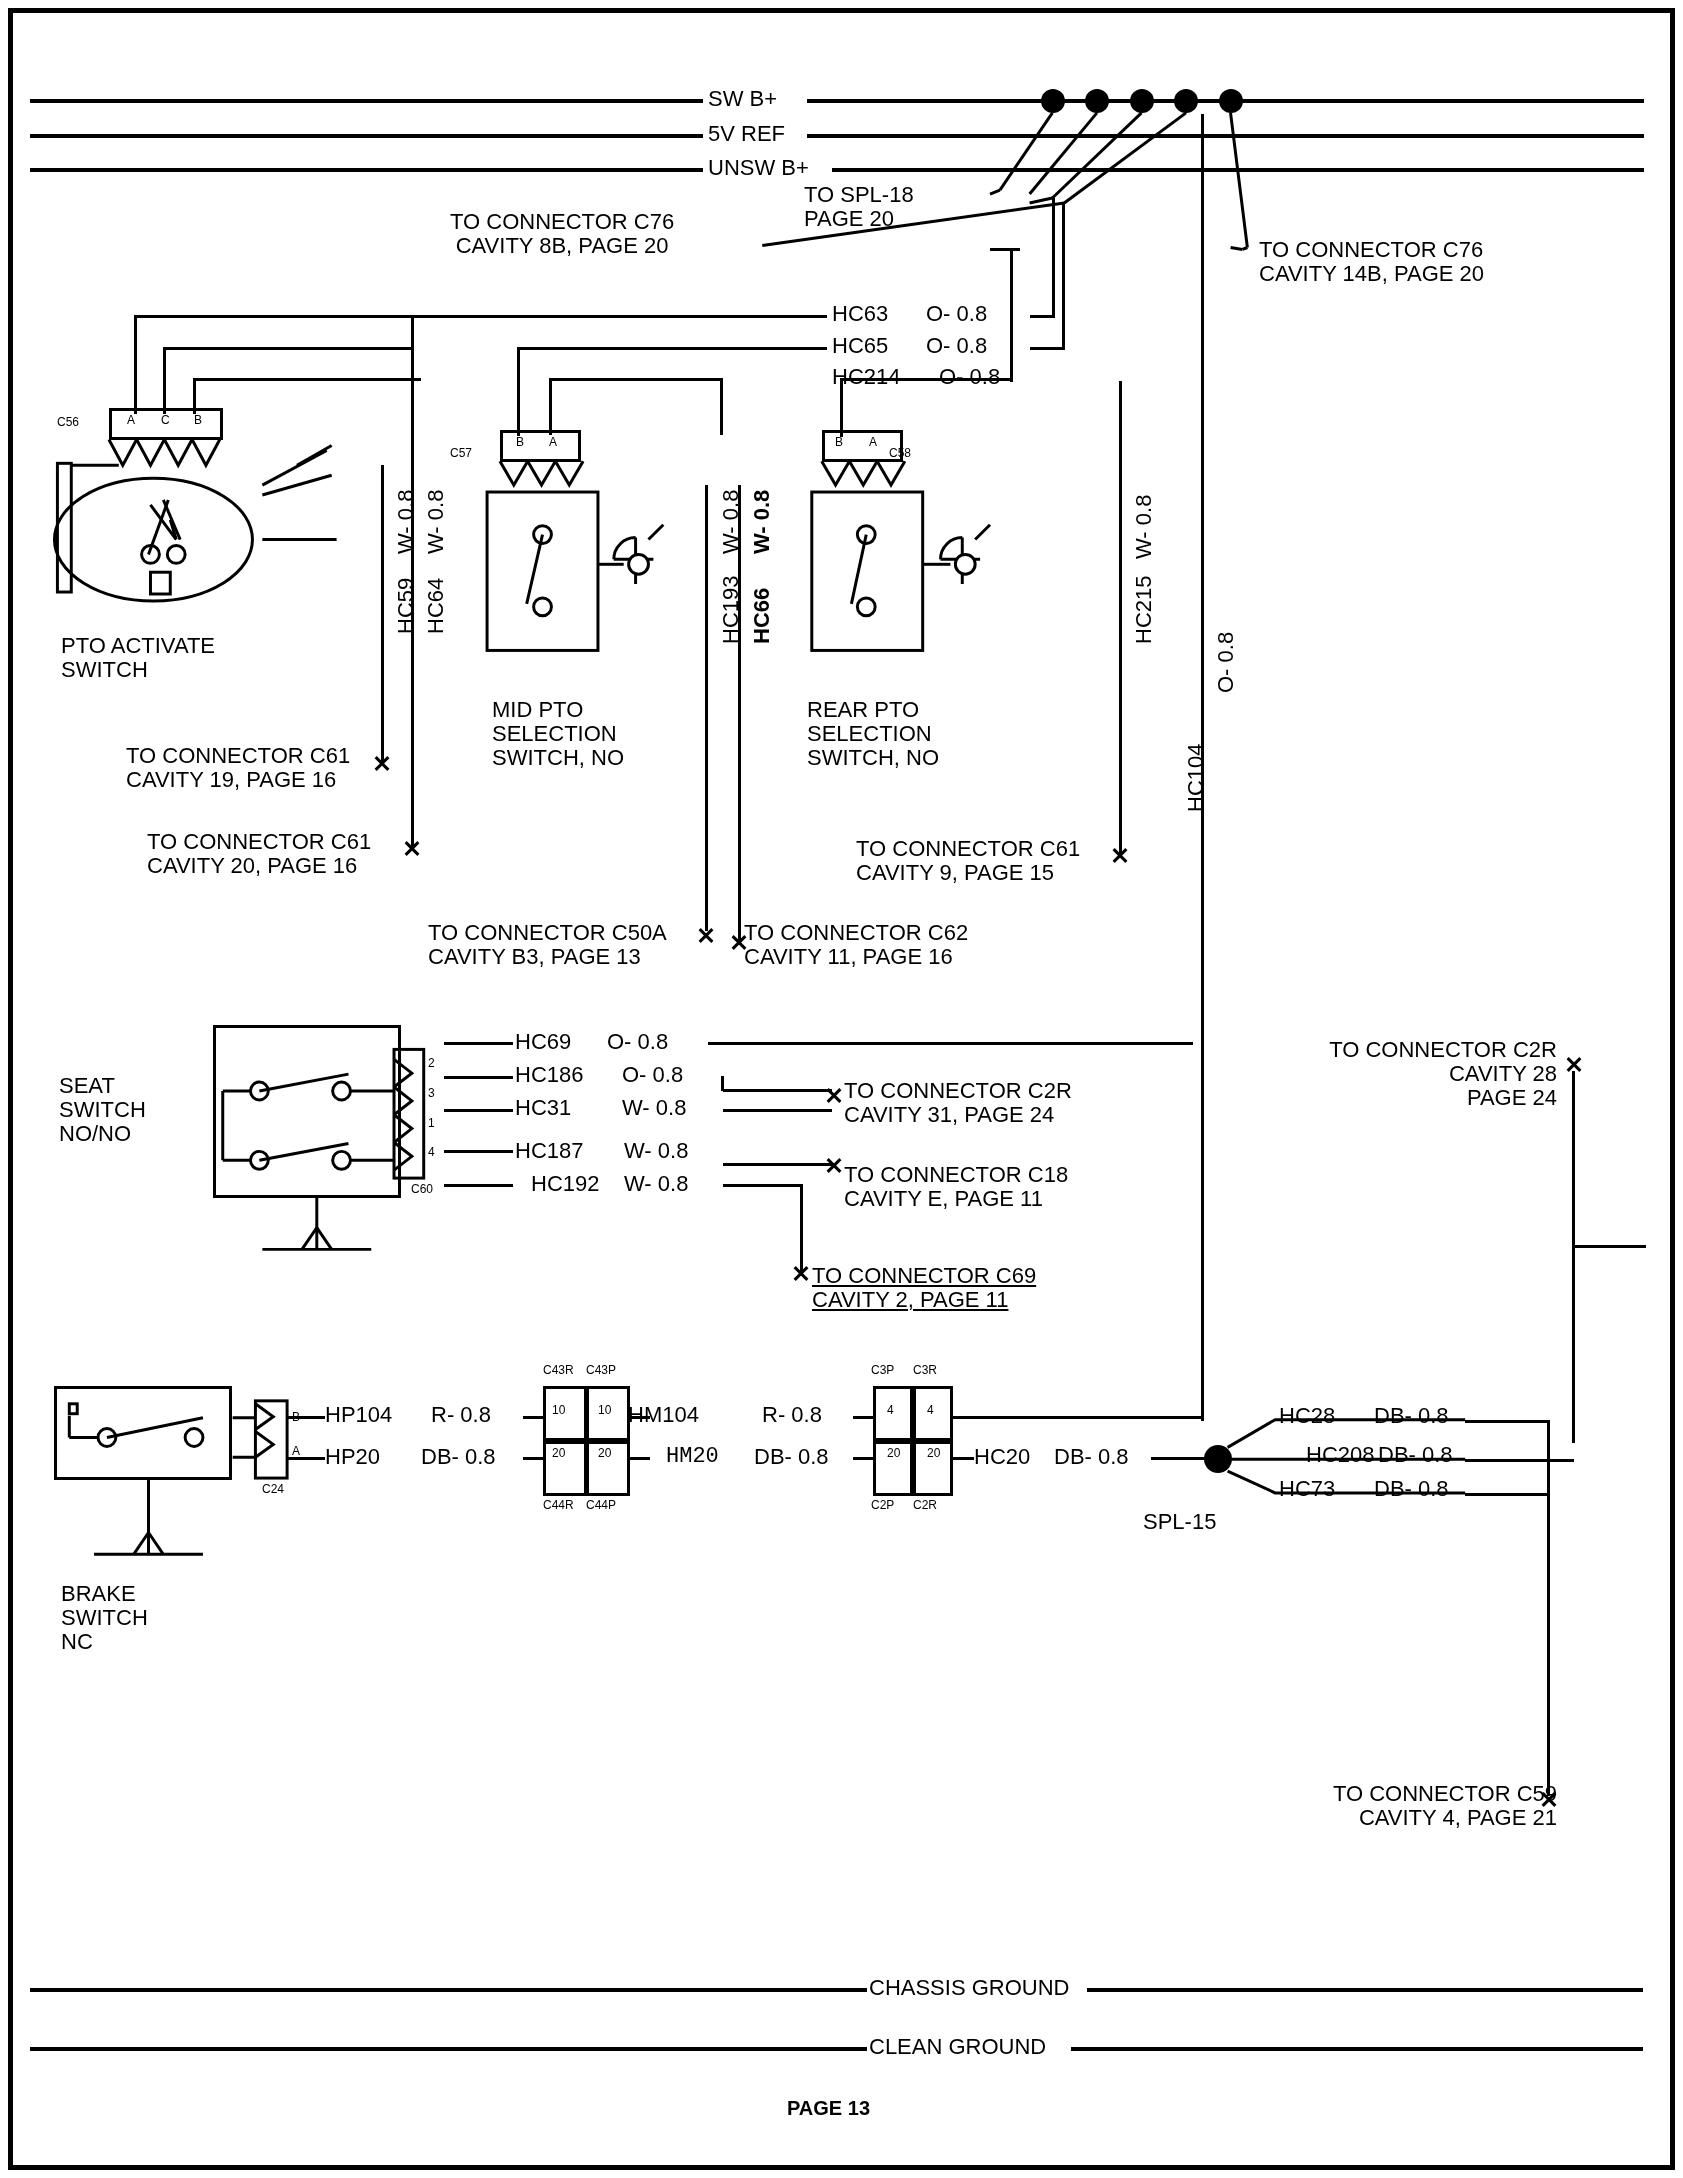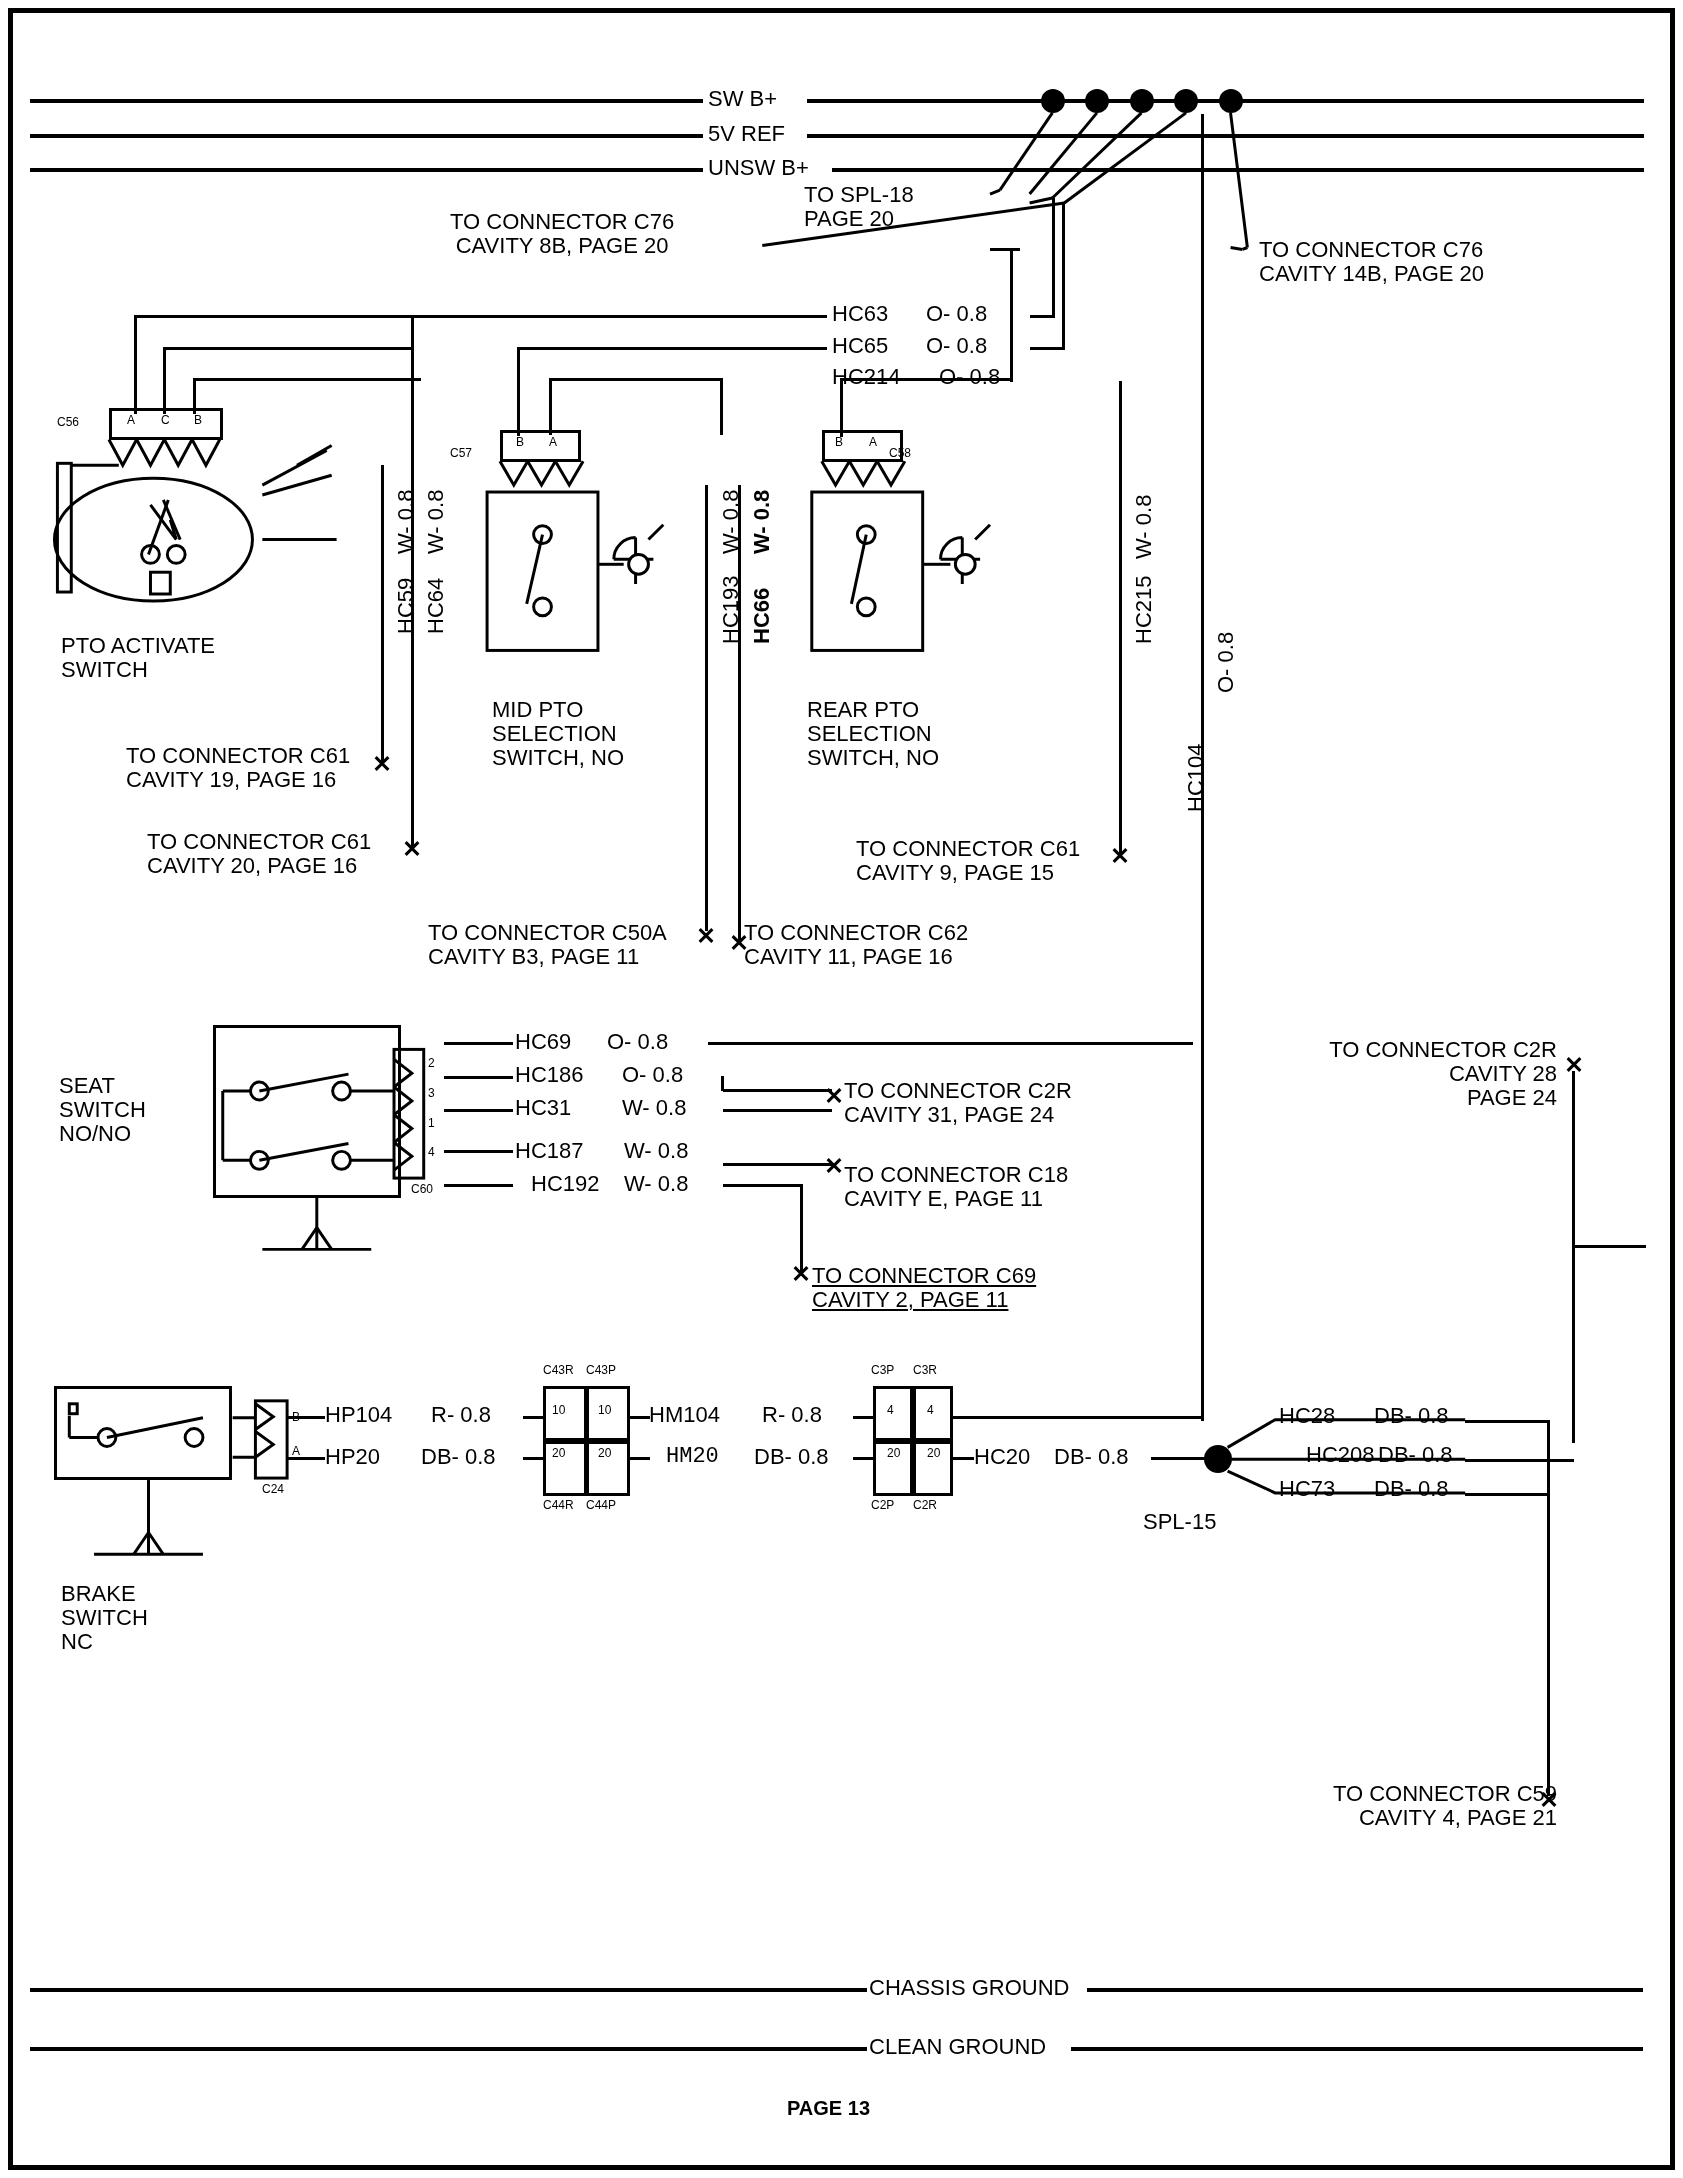--- a/index.html
+++ b/index.html
@@ -170,21 +170,21 @@
 
   <div class="vl" style="left:705px;top:485px;height:446px;"></div>
   <div class="vl" style="left:738px;top:485px;height:455px;"></div>
   <div class="txt t rot" style="left:719px;top:644px;">HC193</div>
   <div class="txt t rot b" style="left:750px;top:644px;">HC66</div>
   <div class="txt t rot" style="left:719px;top:554px;">W- 0.8</div>
   <div class="txt t rot b" style="left:750px;top:554px;">W- 0.8</div>
 
   <div class="xmark" style="left:697px;top:926px;"></div>
   <div class="txt t" style="left:428px;top:921px;"><span>TO CONNECTOR C50A
-CAVITY B3, PAGE 11</span></div>
+CAVITY B3, PAGE 13</span></div>
   <div class="xmark" style="left:730px;top:933px;"></div>
   <div class="txt t" style="left:744px;top:921px;"><span>TO CONNECTOR C62
 CAVITY 11, PAGE 16</span></div>
 
   <div class="vl" style="left:840px;top:378px;height:59px;"></div>
   <div class="txt tiny" style="left:889px;top:447px;">C58</div>
   <div class="box" style="left:822px;top:430px;width:81px;height:32px;"></div>
   <div class="txt tiny" style="left:835px;top:436px;">B</div>
   <div class="txt tiny" style="left:869px;top:436px;">A</div>
 
@@ -317,21 +317,21 @@
   <div class="hl" style="left:523px;top:1416px;width:20px;"></div>
 
   <div class="box" style="left:543px;top:1386px;width:44px;height:55px;"></div>
   <div class="box" style="left:586px;top:1386px;width:44px;height:55px;"></div>
   <div class="txt tiny" style="left:543px;top:1364px;">C43R</div>
   <div class="txt tiny" style="left:586px;top:1364px;">C43P</div>
   <div class="txt tiny" style="left:552px;top:1404px;">10</div>
   <div class="txt tiny" style="left:598px;top:1404px;">10</div>
   <div class="hl" style="left:630px;top:1416px;width:20px;"></div>
 
-  <div class="txt t" style="left:649px;top:1403px;">HM104</div>
+  <div class="txt t" style="left:628px;top:1403px;">HM104</div>
   <div class="txt t" style="left:762px;top:1403px;">R- 0.8</div>
   <div class="hl" style="left:853px;top:1416px;width:20px;"></div>
 
   <div class="box" style="left:873px;top:1386px;width:40px;height:55px;"></div>
   <div class="box" style="left:913px;top:1386px;width:40px;height:55px;"></div>
   <div class="txt tiny" style="left:871px;top:1364px;">C3P</div>
   <div class="txt tiny" style="left:913px;top:1364px;">C3R</div>
   <div class="txt tiny" style="left:887px;top:1404px;">4</div>
   <div class="txt tiny" style="left:927px;top:1404px;">4</div>
   <div class="hl" style="left:952px;top:1416px;width:250px;"></div>

